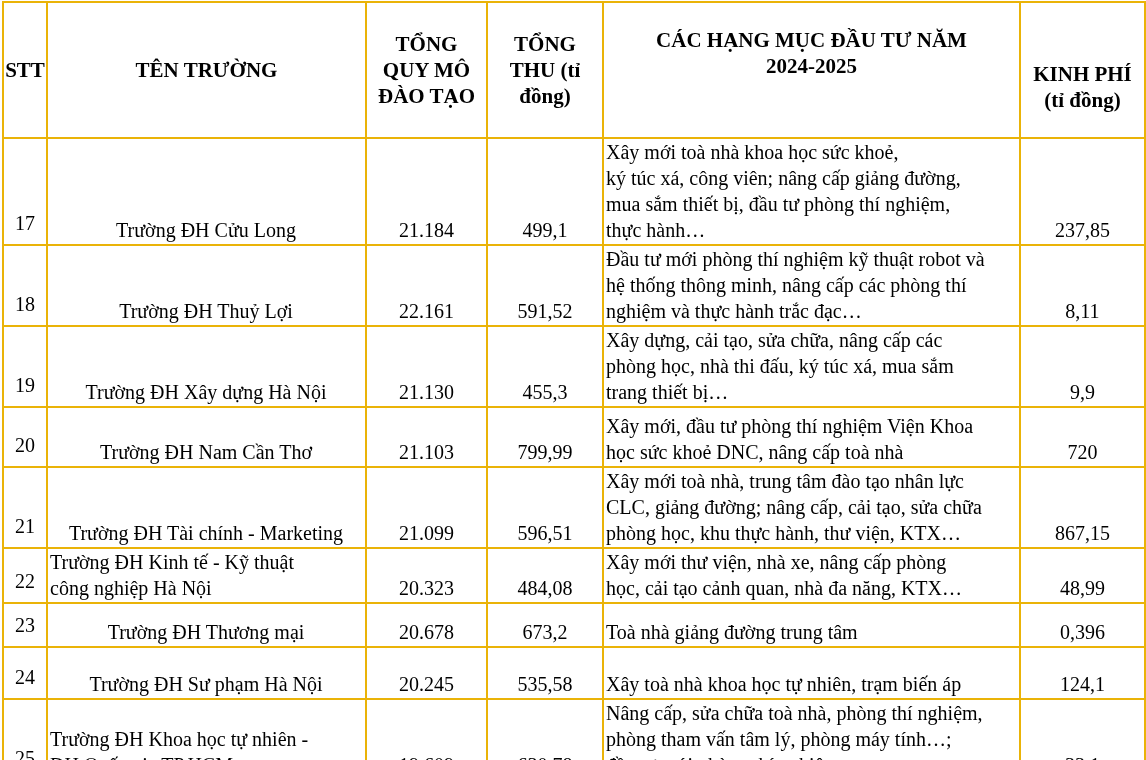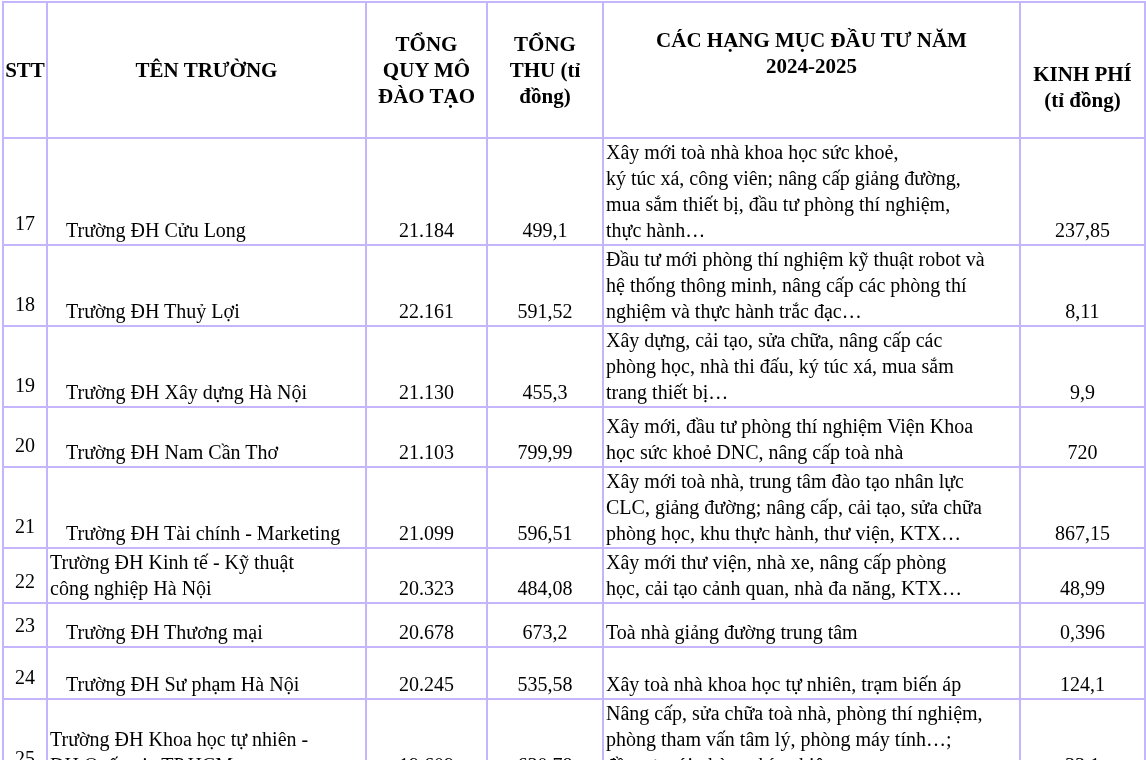--- a/index.html
+++ b/index.html
@@ -1,25 +1,25 @@
 <!DOCTYPE html>
 <html><head>
 <meta charset="utf-8">
 <style>
   html, body { margin:0; padding:0; background:#ffffff; }
   body { width:1146px; height:760px; overflow:hidden; position:relative;
          font-family:"Liberation Serif", serif; color:#000; }
   table { position:absolute; left:2px; top:1px; border-collapse:collapse;
           table-layout:fixed; width:1142px; }
-  td, th { border:2px solid #c4b5fd; padding:0 3px; font-size:20px; line-height:26px;
+  td, th { border:2px solid #eab308; padding:0 3px; font-size:20px; line-height:26px;
            overflow:hidden; }
   th { font-weight:bold; text-align:center; vertical-align:middle; font-size:21px; line-height:26px; }
   td { vertical-align:bottom; padding-bottom:1px; }
   td.stt { text-align:center; padding:8px; }
-  td.name { text-align:left; padding-left:18px; }
+  td.name { text-align:center; padding-left:2px; }
   td.num { text-align:center; }
   td.desc { text-align:left; padding-left:2px; white-space:pre-line;margin-left:16px; }
   th.stt { padding:0;margin-top:10px; }
   th .hl { display:block; }
 </style>
 </head>
 <body>
 
 <table>
   <colgroup>

